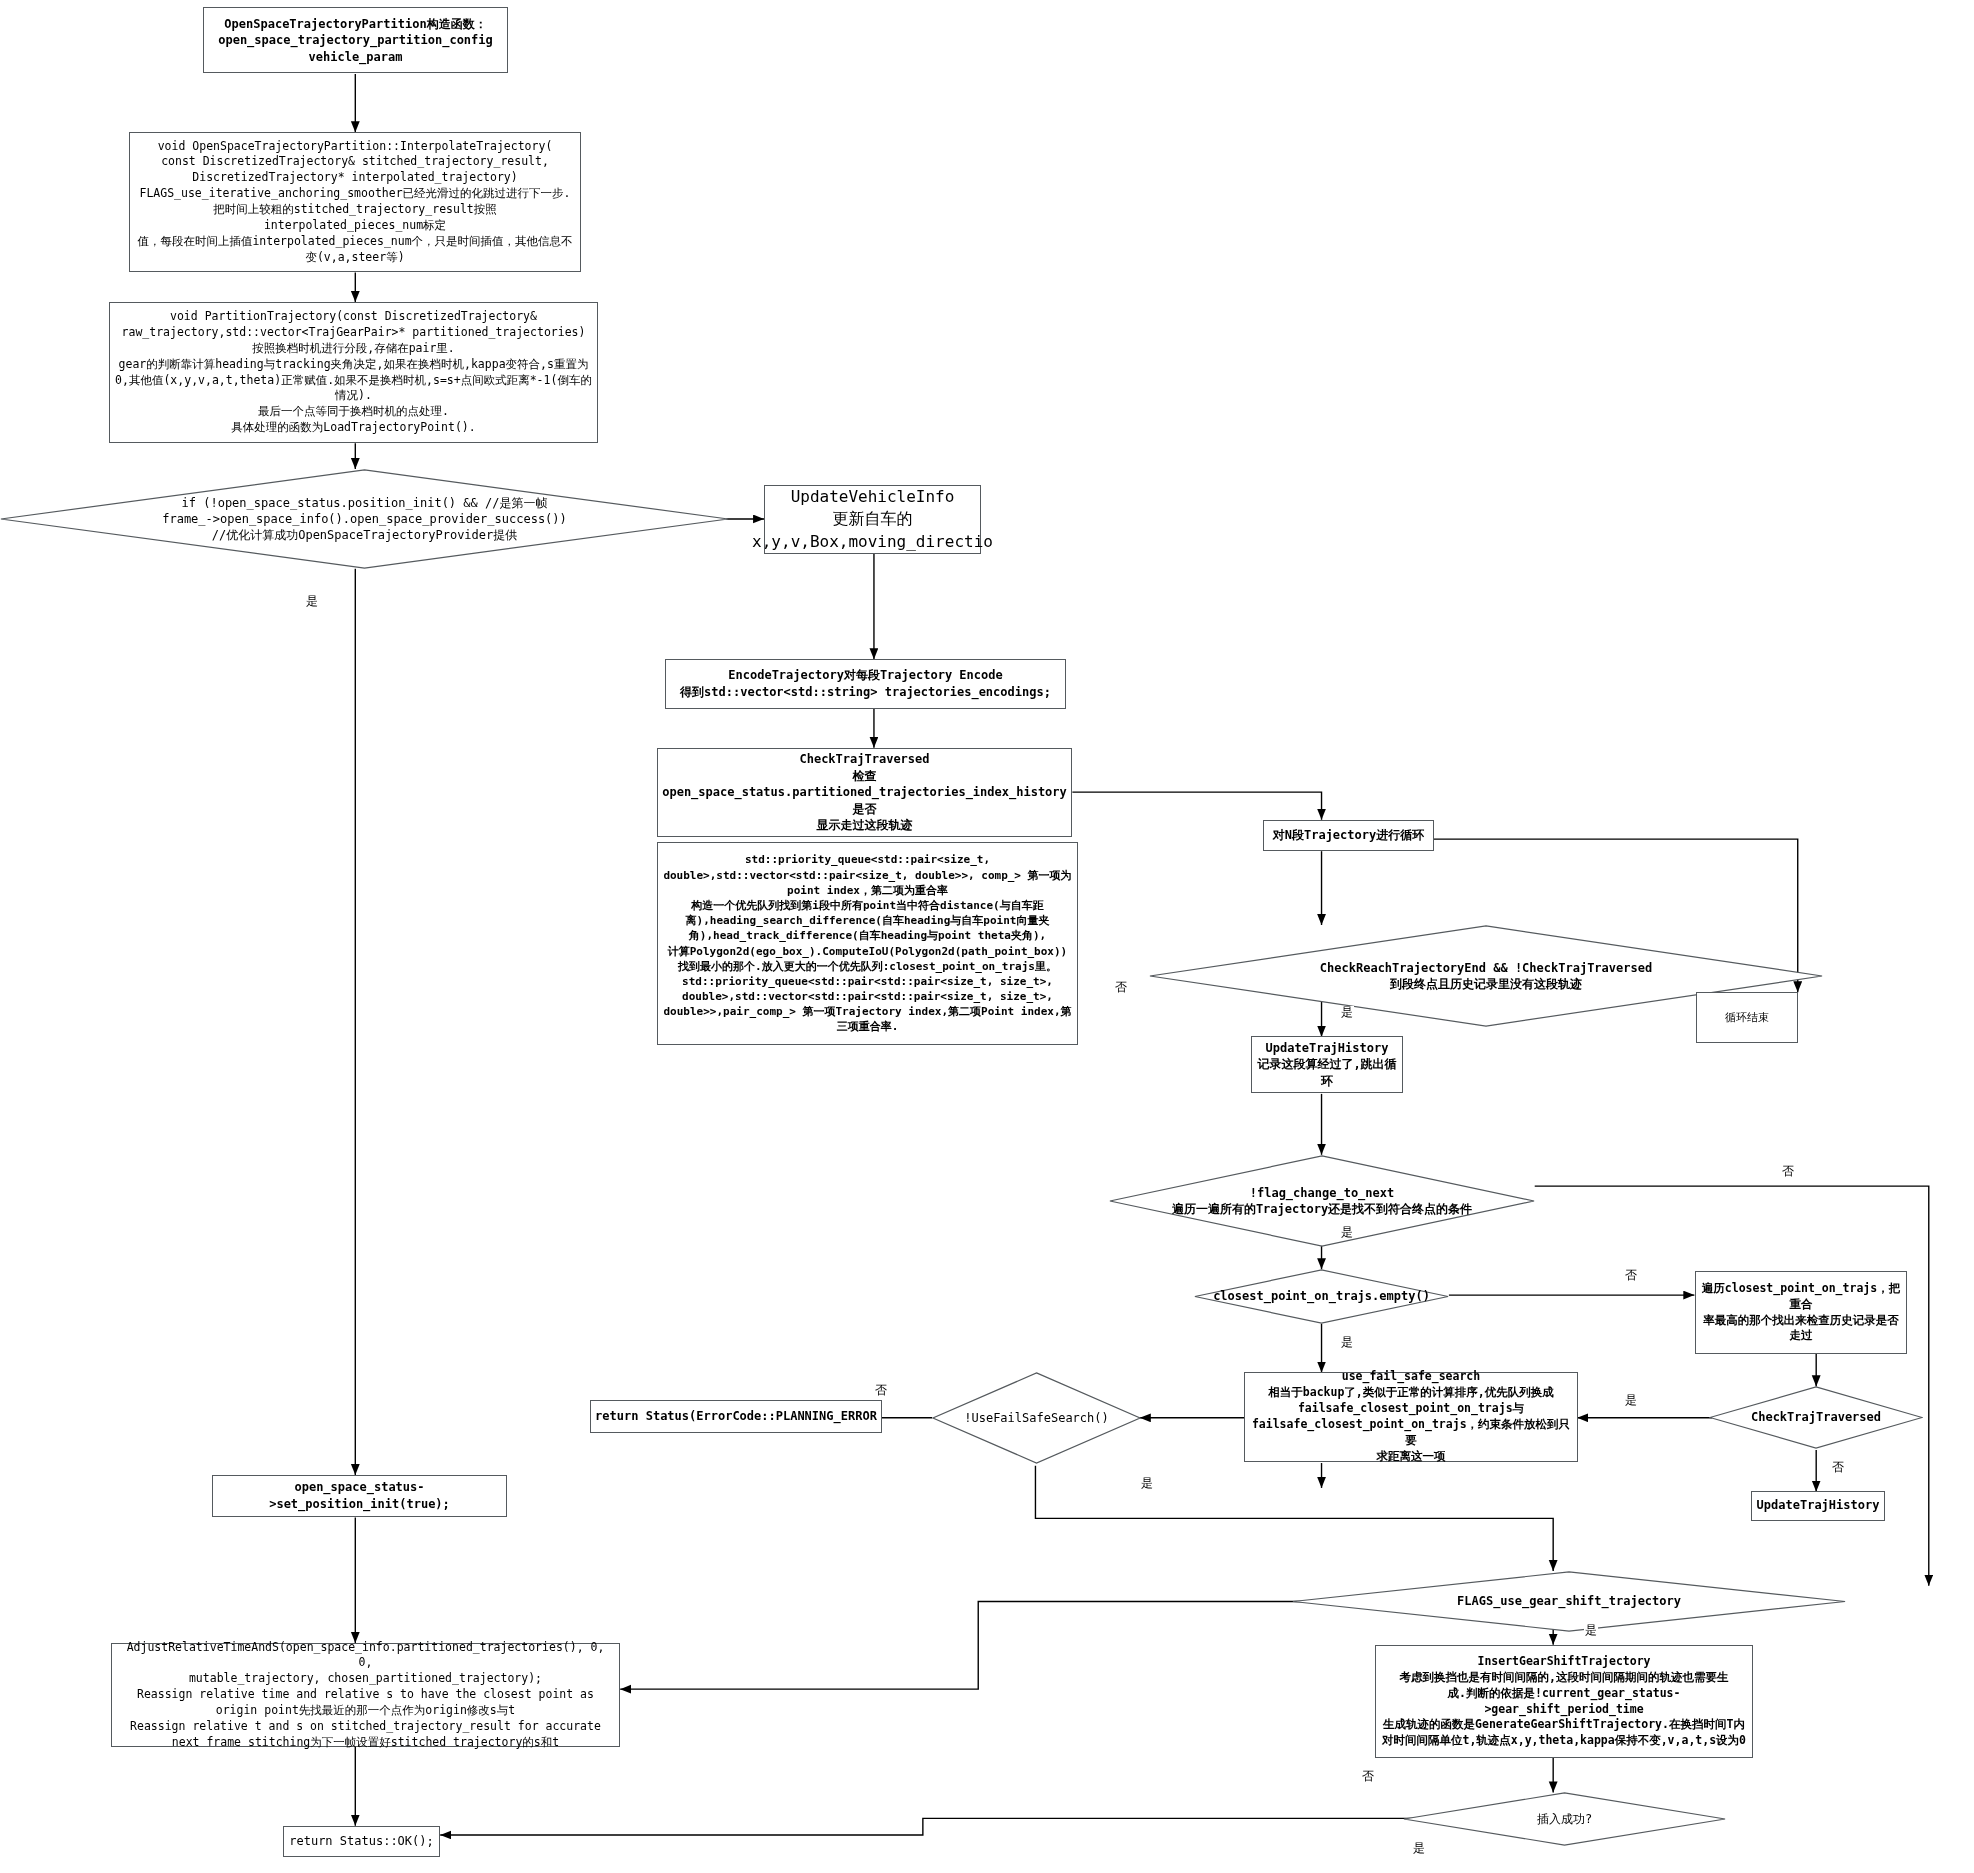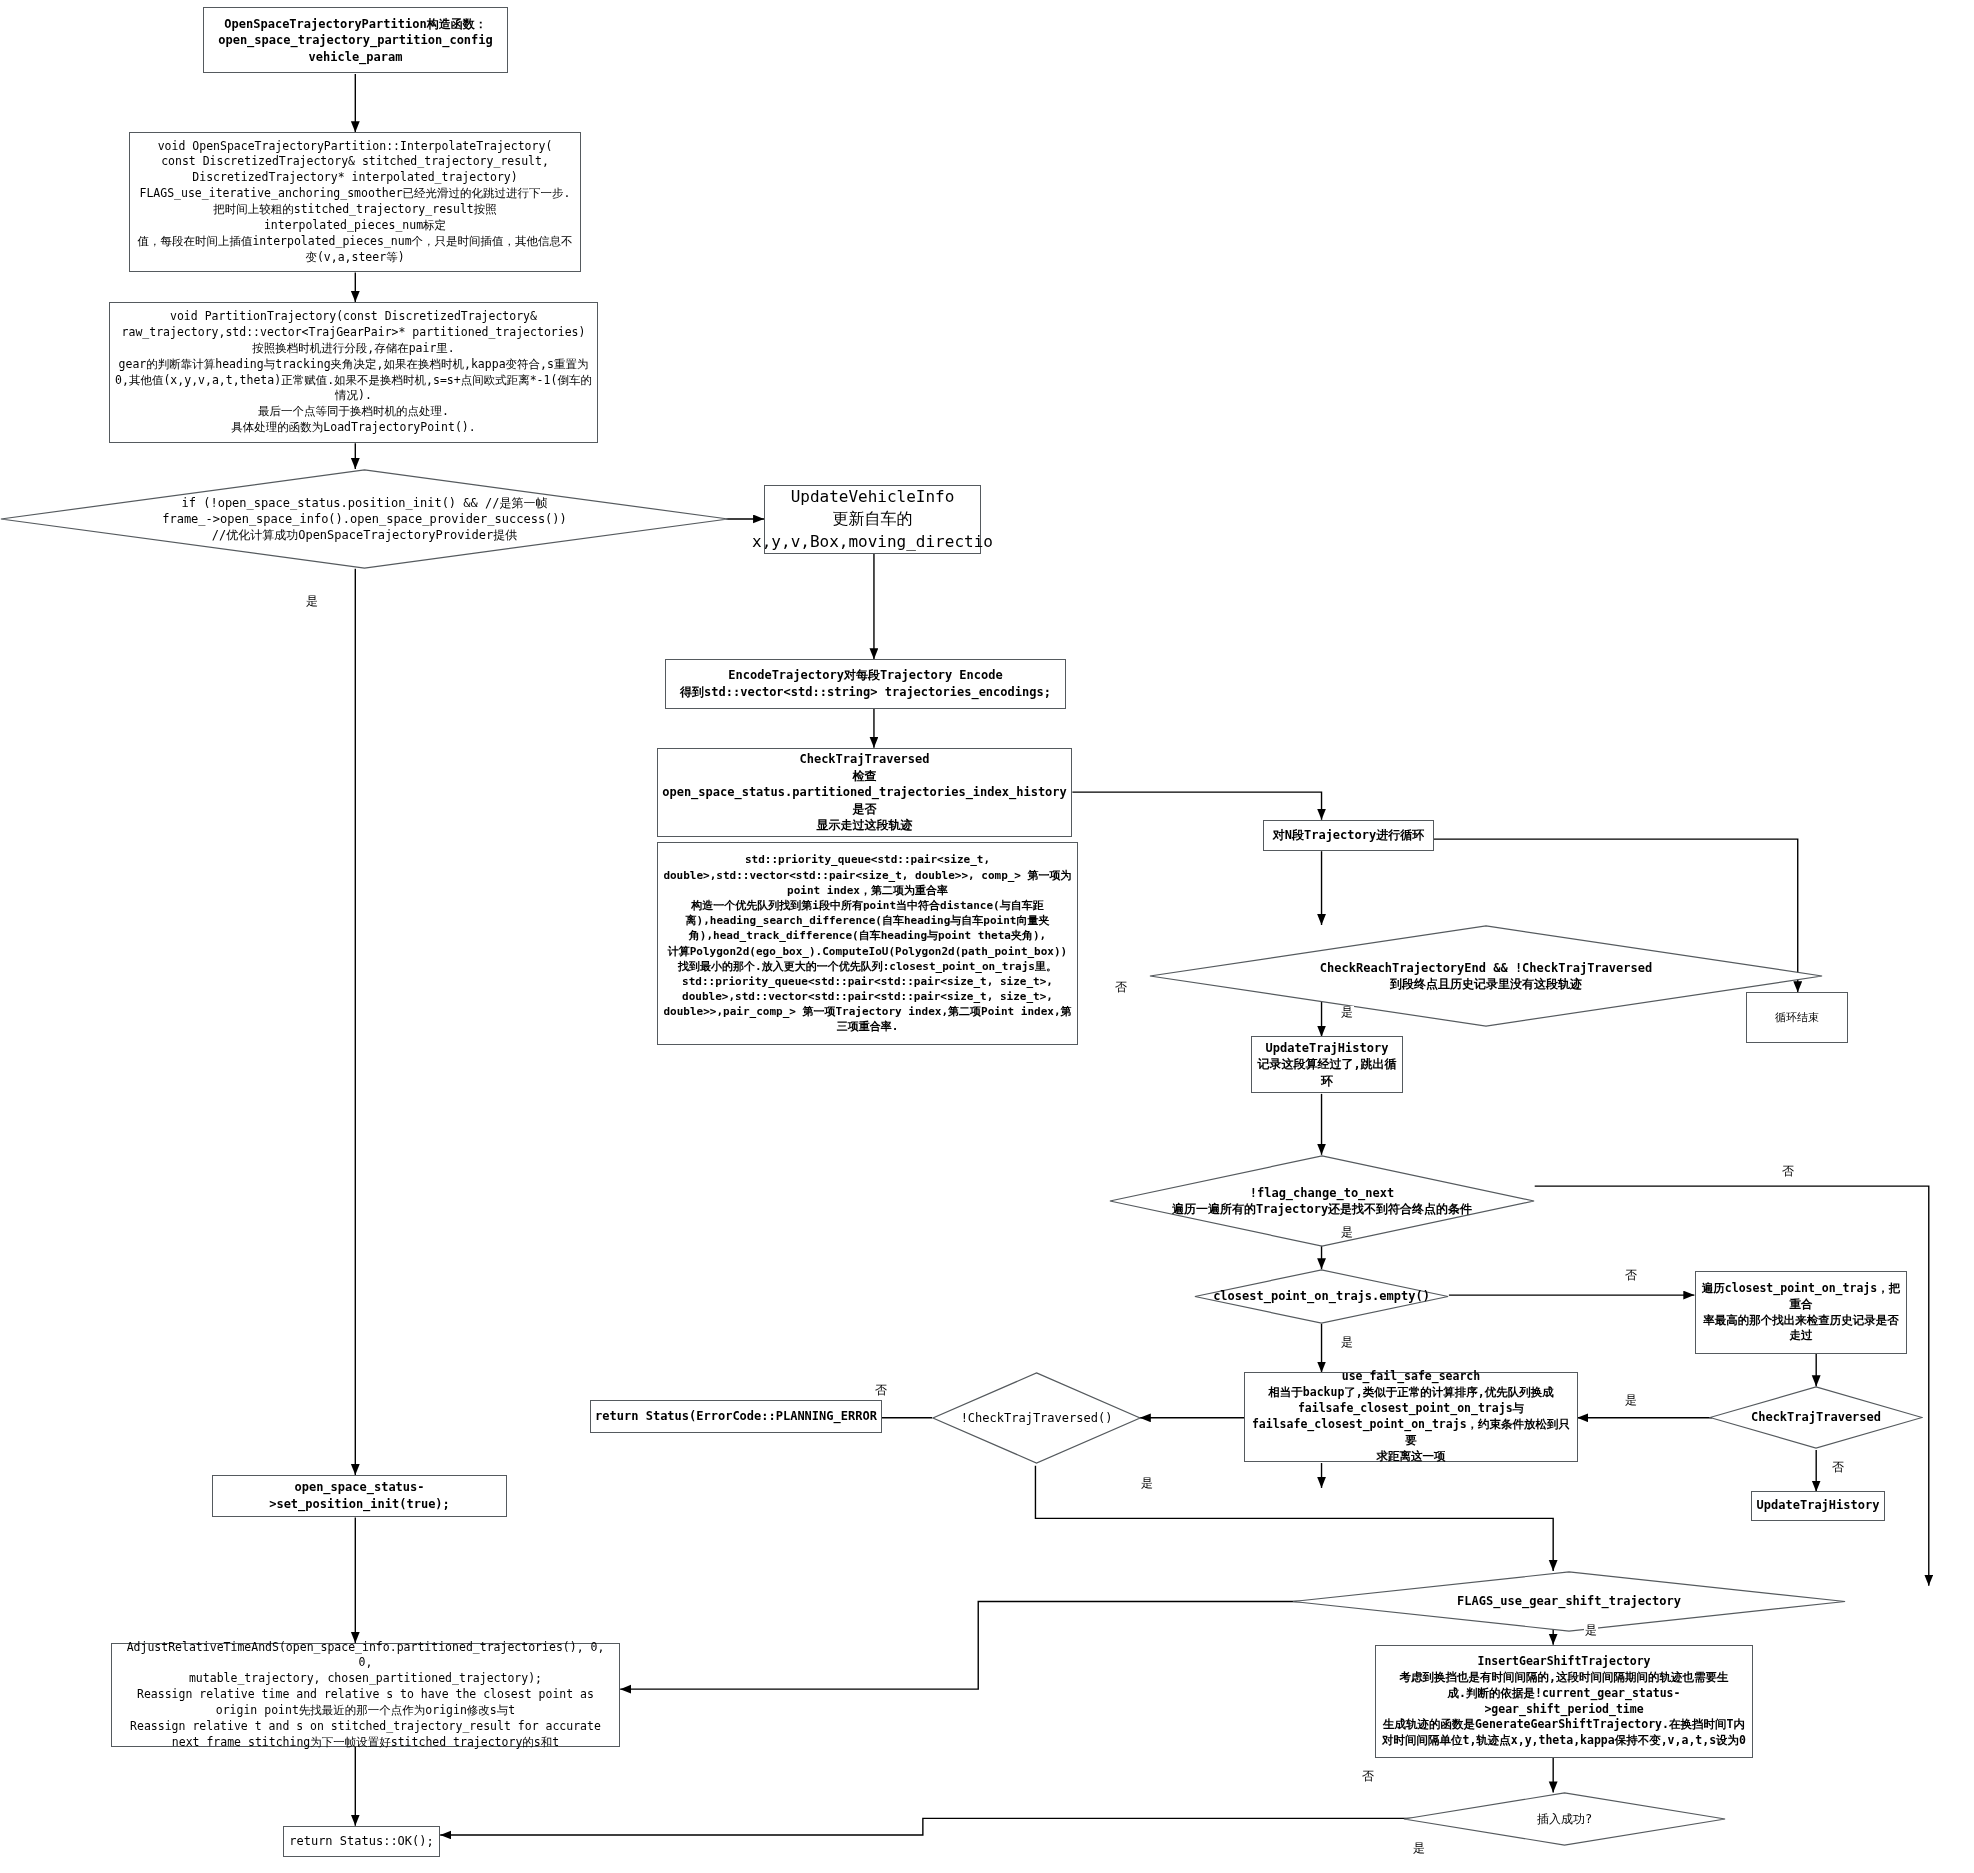--- a/index.html
+++ b/index.html
@@ -217,21 +217,21 @@
   </div>
 
   <div class="node diamond" style="left:1149px;top:925px;width:674px;height:102px;font-size:12px;">
     <svg viewBox="0 0 730 110" preserveAspectRatio="none">
       <polygon points="365,1 729,55 365,109 1,55" fill="#ffffff" stroke="#555a5e" stroke-width="1.2" vector-effect="non-scaling-stroke"></polygon>
     </svg>
     <div class="txt bold">CheckReachTrajectoryEnd &amp;&amp; !CheckTrajTraversed
 到段终点且历史记录里没有这段轨迹</div>
   </div>
 
-  <div class="node box" style="left:1746px;top:992px;width:102px;height:51px;font-size:11px;">
+  <div class="node box" style="left:1696px;top:992px;width:102px;height:51px;font-size:11px;">
     <div class="txt">循环结束</div>
   </div>
 
   <div class="node box" style="left:1251px;top:1036px;width:152px;height:57px;font-size:12px;">
     <div class="txt bold">UpdateTrajHistory
 记录这段算经过了,跳出循
 环</div>
   </div>
 
   <div class="node diamond" style="left:1109px;top:1155px;width:426px;height:92px;font-size:12px;">
@@ -271,21 +271,21 @@
 相当于backup了,类似于正常的计算排序,优先队列换成
 failsafe_closest_point_on_trajs与
 failsafe_closest_point_on_trajs，约束条件放松到只要
 求距离这一项</div>
   </div>
 
   <div class="node diamond" style="left:932px;top:1372px;width:209px;height:92px;font-size:12px;">
     <svg viewBox="0 0 226 100" preserveAspectRatio="none">
       <polygon points="113,1 225,50 113,99 1,50" fill="#ffffff" stroke="#555a5e" stroke-width="1.2" vector-effect="non-scaling-stroke"></polygon>
     </svg>
-    <div class="txt">!CheckTrajTraversed()</div>
+    <div class="txt">!UseFailSafeSearch()</div>
   </div>
 
   <div class="node box" style="left:546px;top:1400px;width:292px;height:33px;font-size:12px;margin-left:44px;">
     <div class="txt bold">return Status(ErrorCode::PLANNING_ERROR</div>
   </div>
 
   <div class="node box" style="left:212px;top:1475px;width:295px;height:42px;font-size:12px;">
     <div class="txt bold">open_space_status-&gt;set_position_init(true);</div>
   </div>
 

